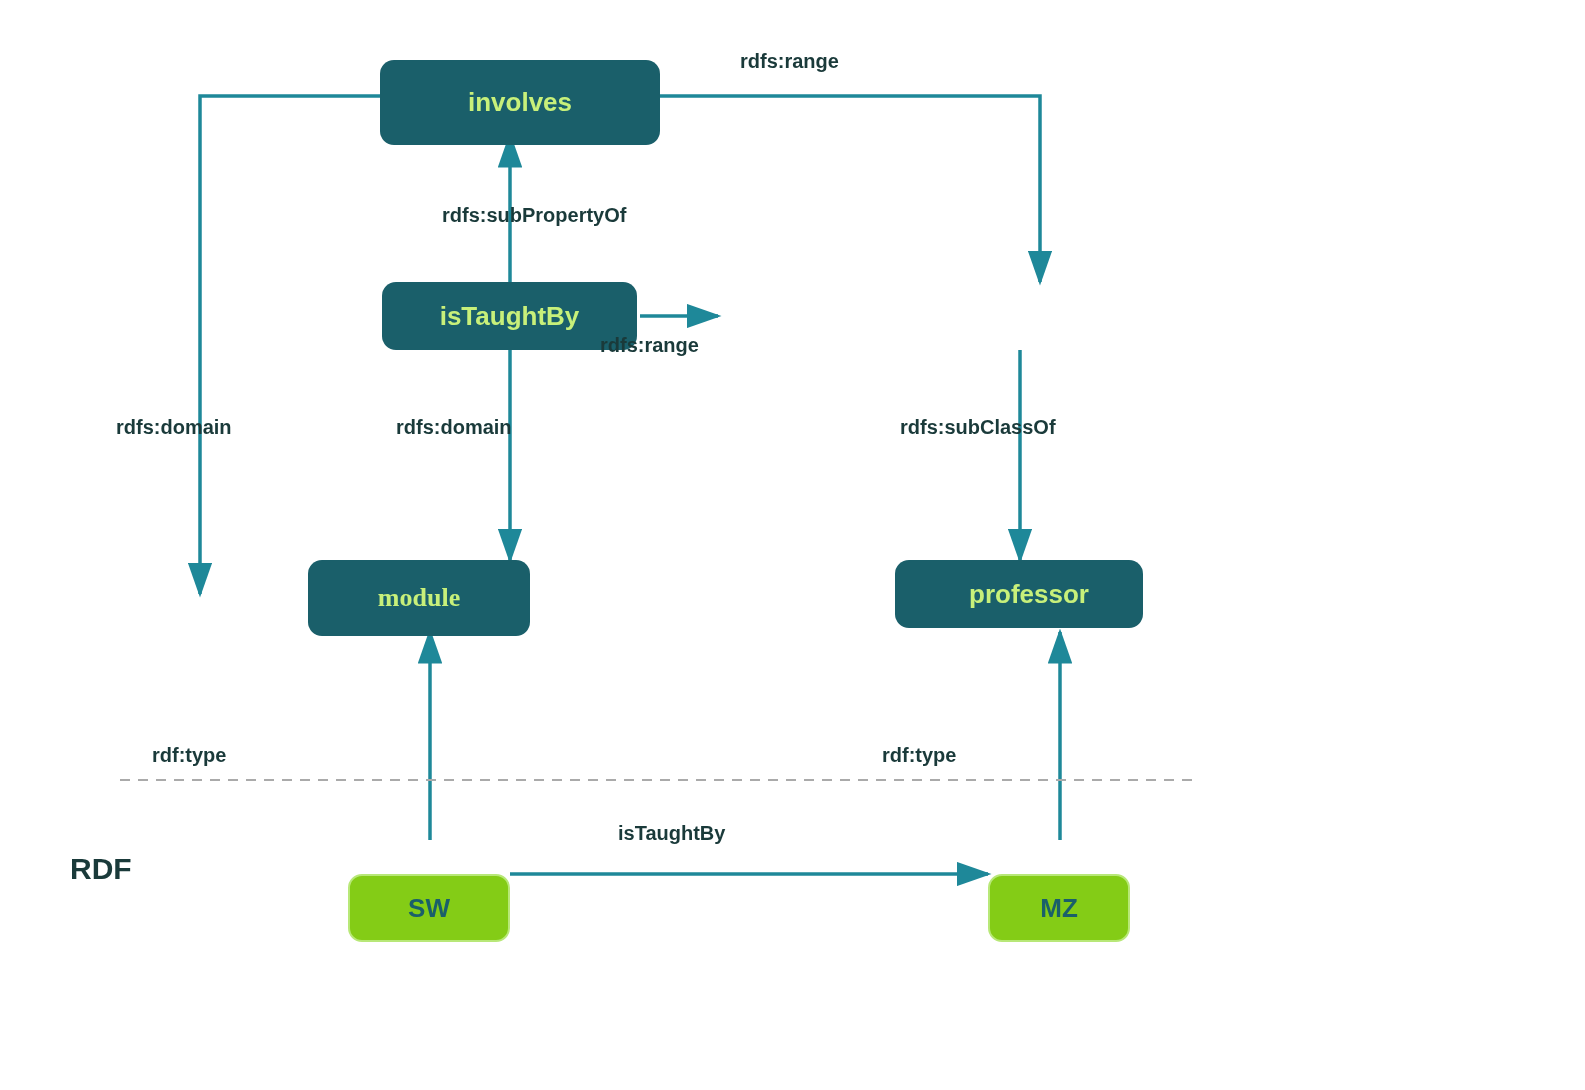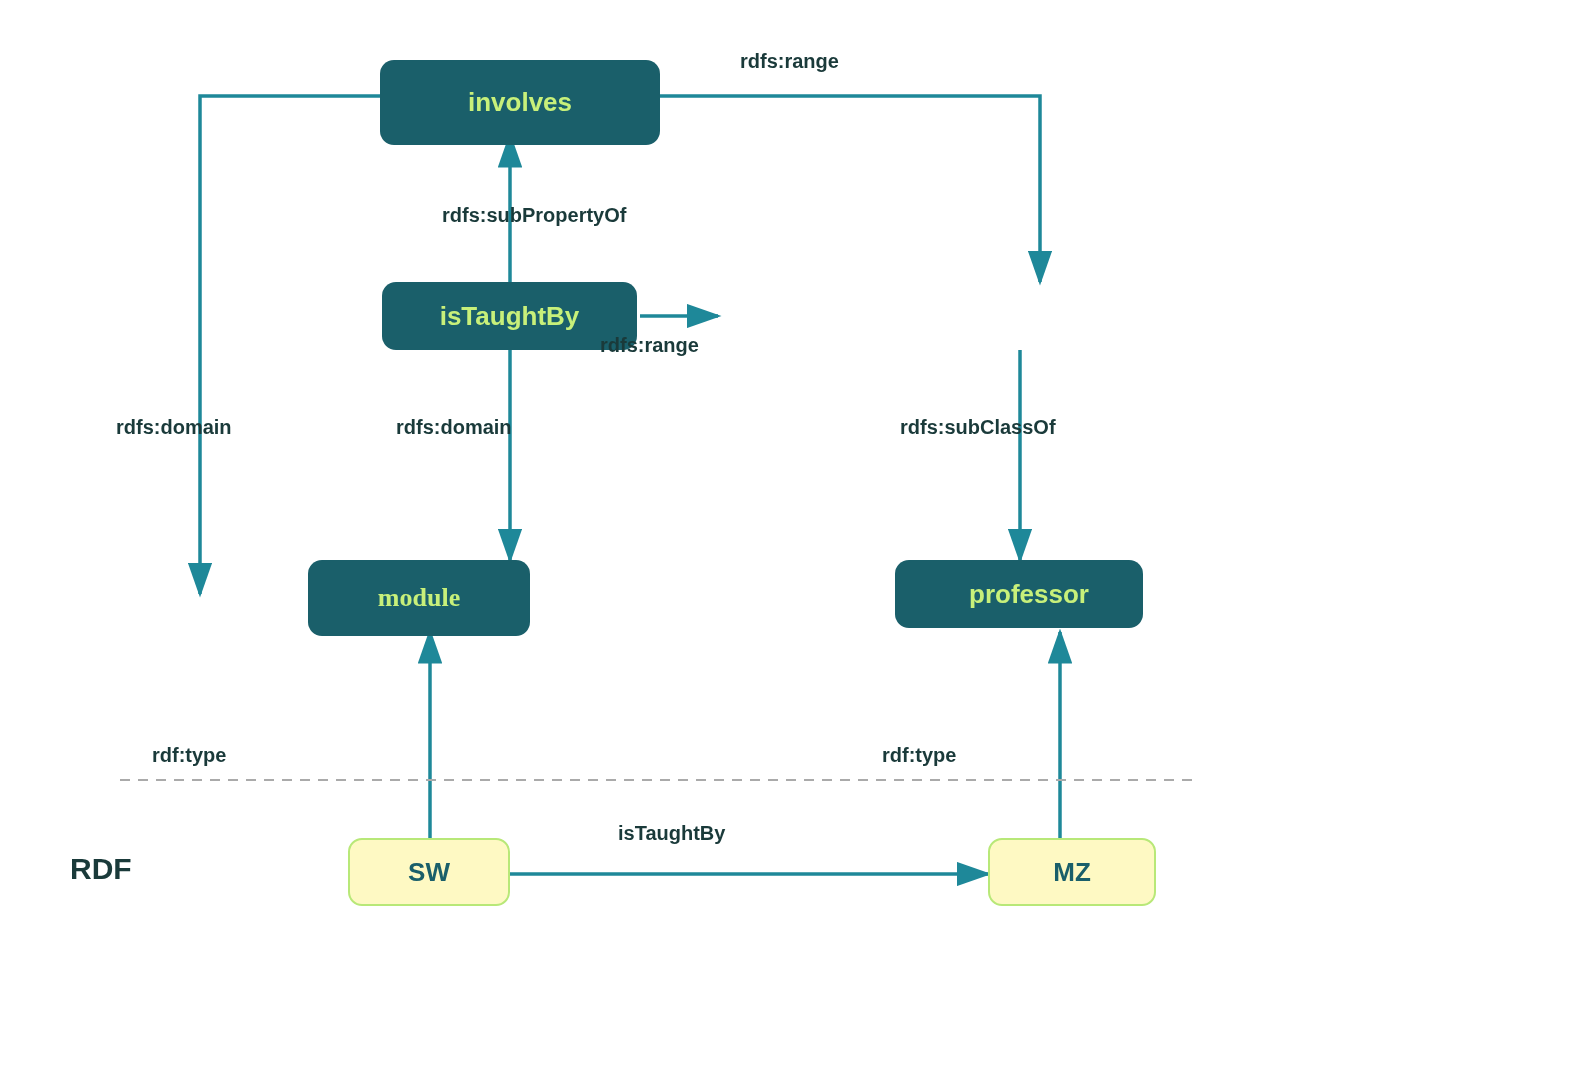--- a/index.html
+++ b/index.html
@@ -28,23 +28,24 @@
       font-weight: 800;
       font-size: 26px;
     }
 
     .node-dark {
       background: #1a5f6a;
       color: #c8f07a;
     }
 
     .node-light {
-      background: #fef9c3;
+      background: #84cc16;
       color: #1a5f6a;
       border: 2px solid #b8e878;
+      margin-top: 36px;
     }
 
     .edge-label {
       position: absolute;
       font-weight: 700;
       font-size: 20px;
       color: #1a3a3a;
     }
 
     .rdf-label {
@@ -109,21 +110,21 @@
   </div>
 
   <div class="node node-dark" style="left:895px; top:560px; width:248px; height:68px;padding-left:20px;">
     <span>professor</span>
   </div>
 
   <div class="node node-light" style="left:348px; top:838px; width:162px; height:68px;">
     <span>SW</span>
   </div>
 
-  <div class="node node-light" style="left:988px; top:838px; width:168px; height:68px;">
+  <div class="node node-light" style="left:988px; top:838px; width:142px; height:68px;">
     <span>MZ</span>
   </div>
 
   <div class="edge-label" style="left:740px; top:50px;">
     <span>rdfs:range</span>
   </div>
 
   <div class="edge-label" style="left:442px; top:204px;">
     <span>rdfs:subPropertyOf</span>
   </div>

